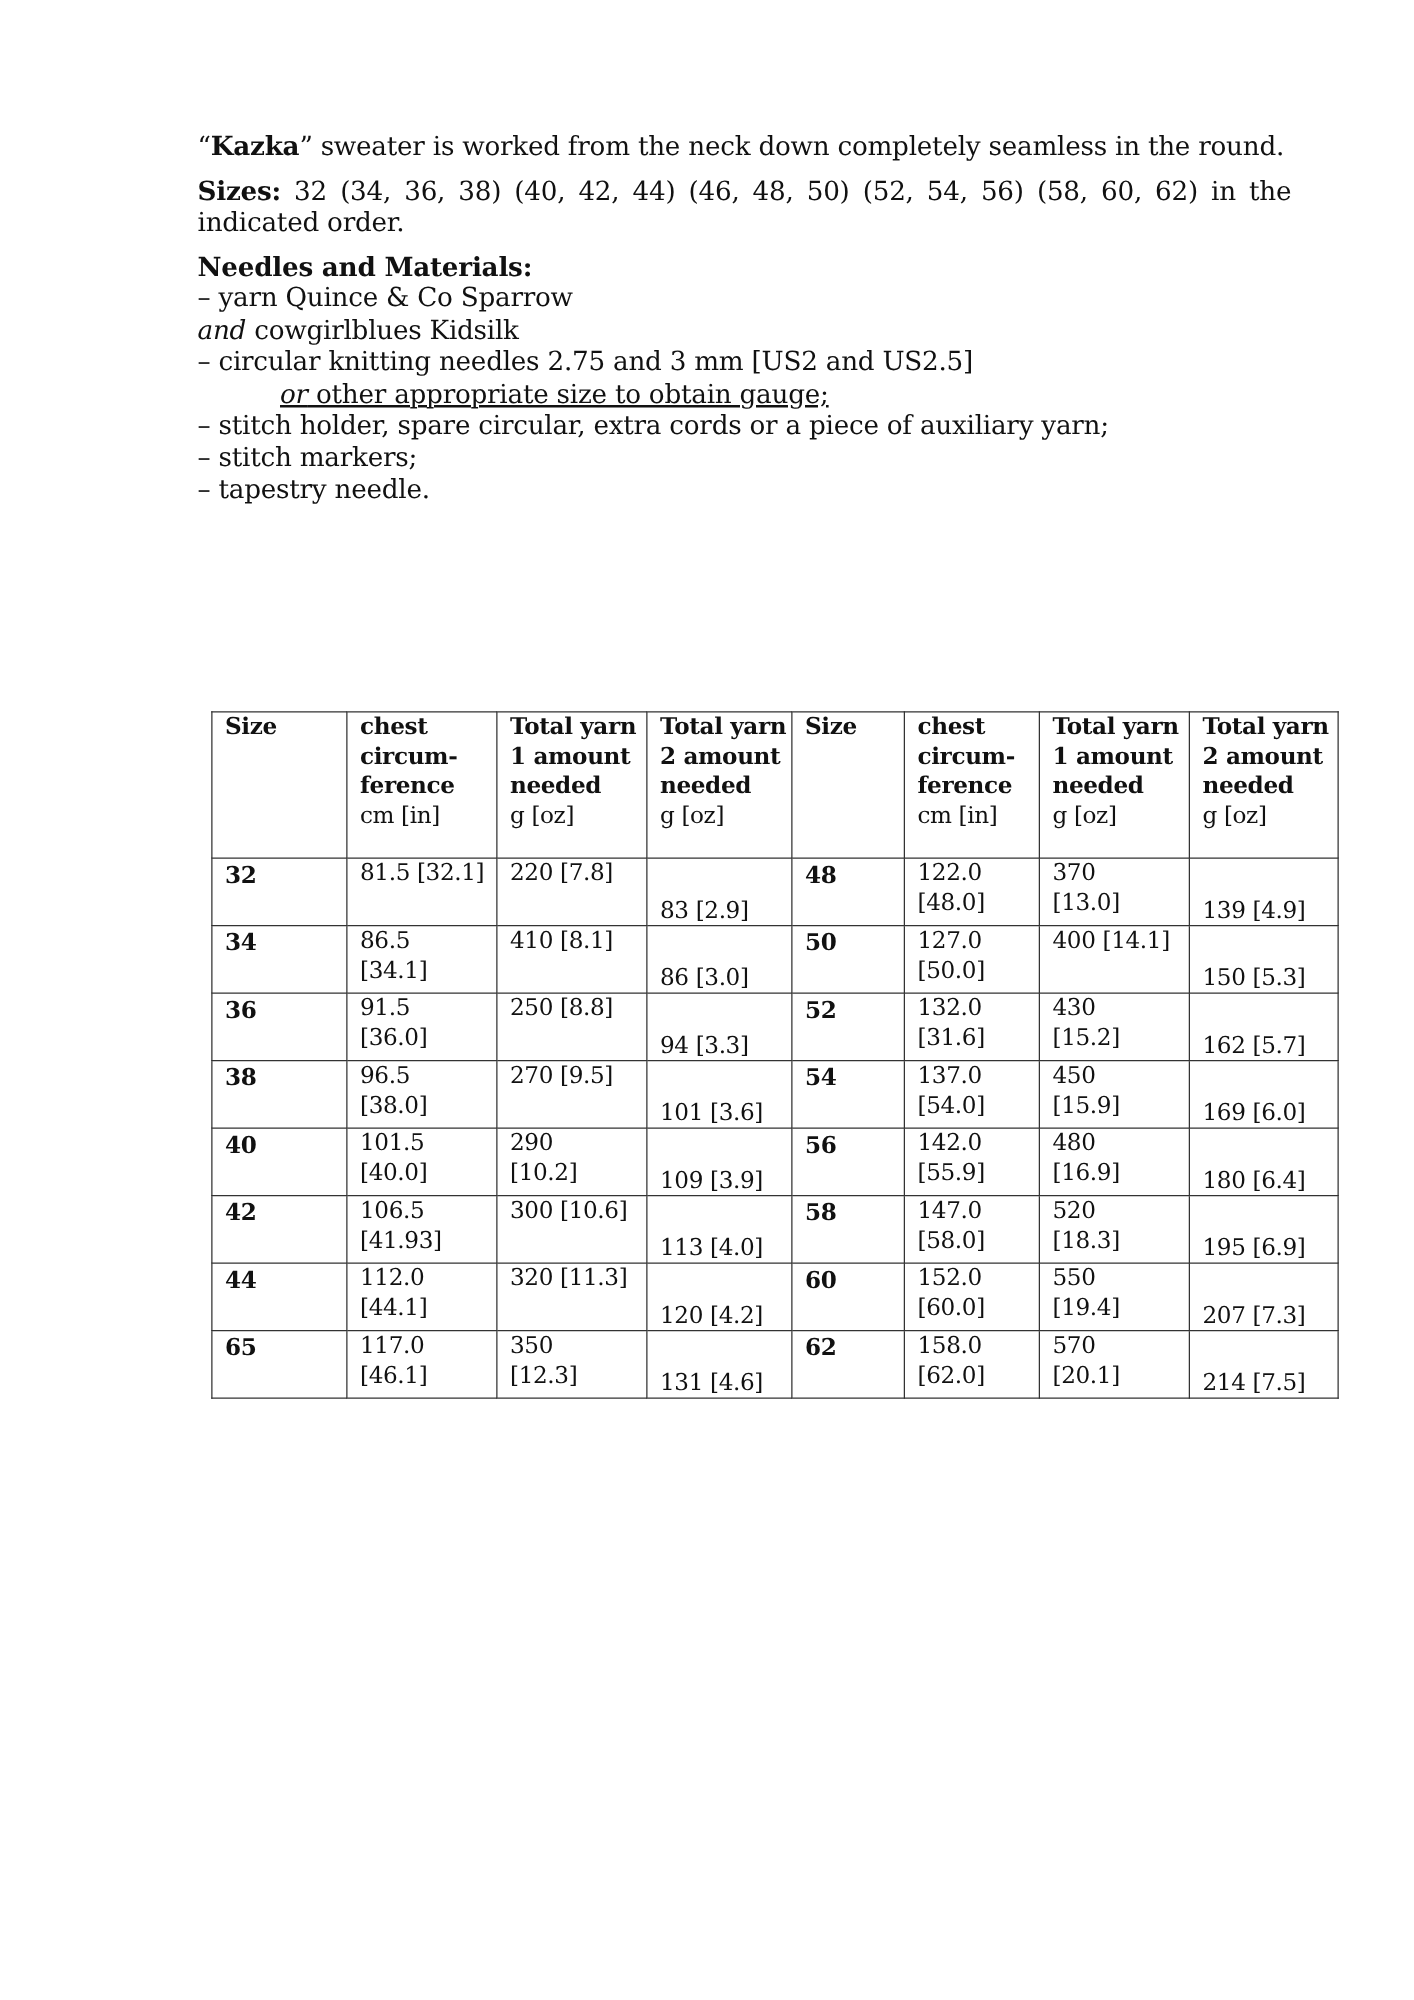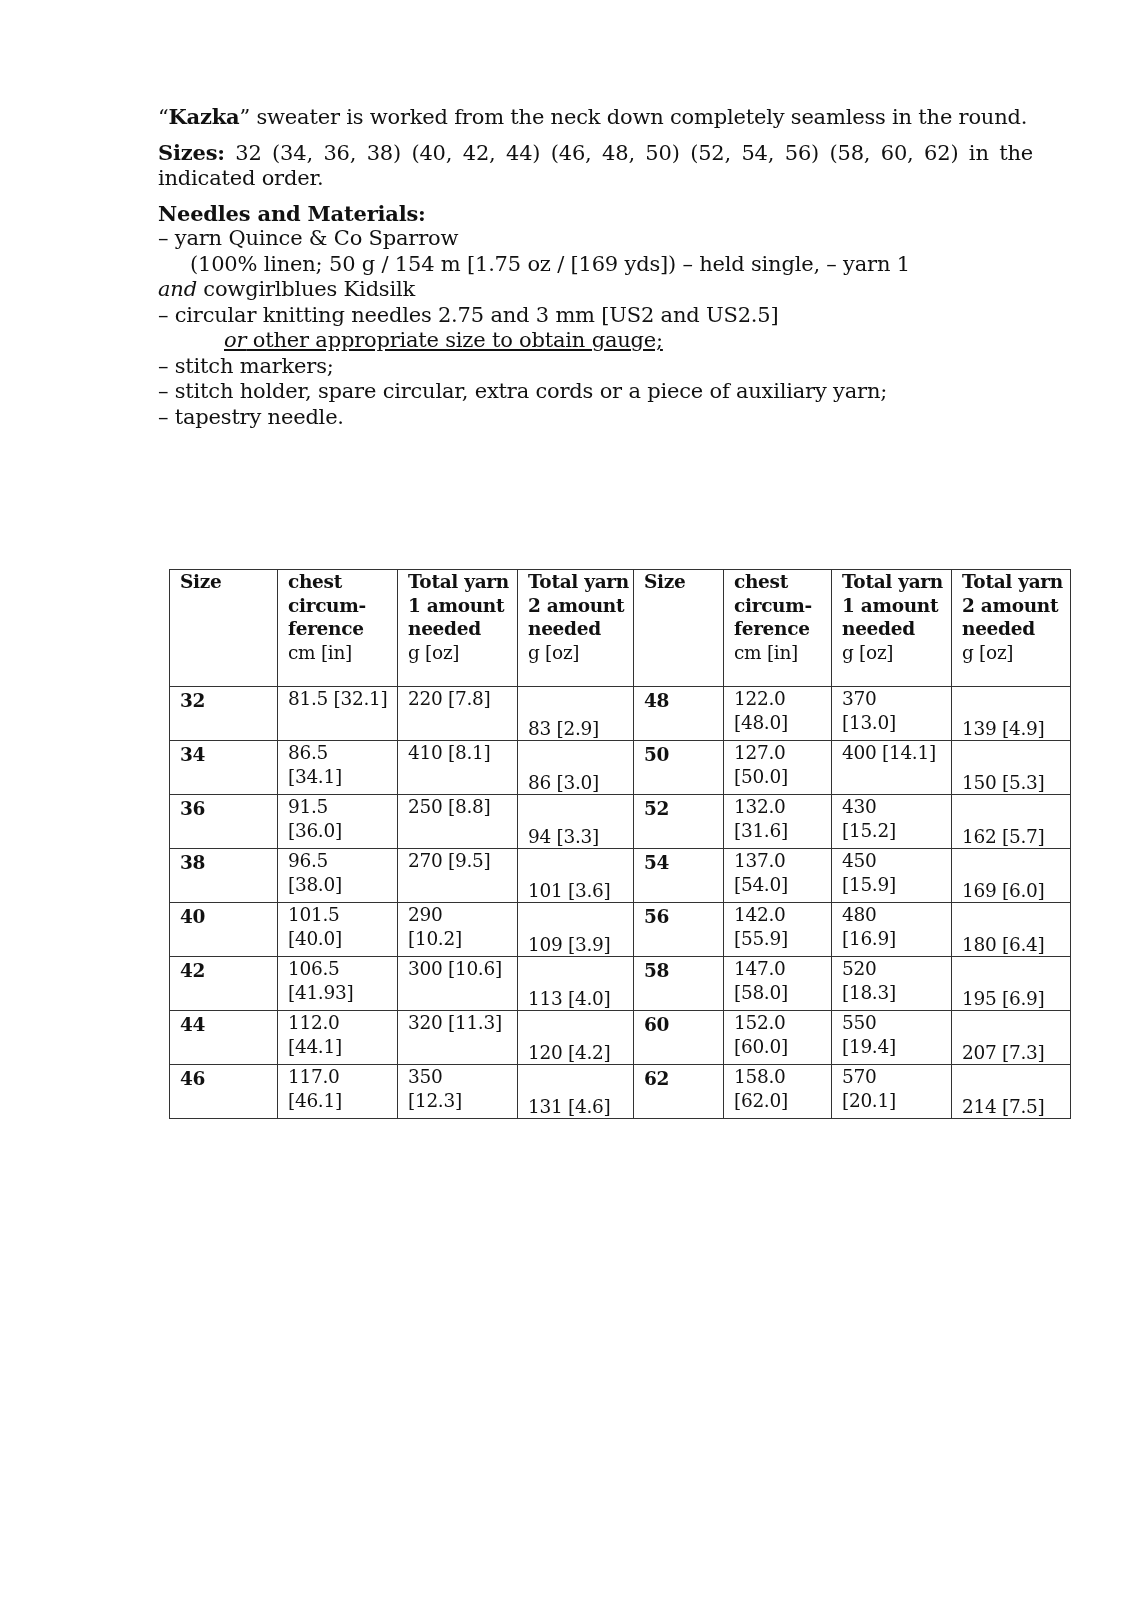--- a/index.html
+++ b/index.html
@@ -28,26 +28,25 @@
 </head>
 <body>
 
 <div class="page">
   <p class="p"><span>“</span><span class="b">Kazka</span><span>” sweater is worked from the neck down completely seamless in the round.</span></p>
   <div class="gap"></div>
   <p class="p justify"><span class="b">Sizes:</span><span> 32 (34, 36, 38) (40, 42, 44) (46, 48, 50) (52, 54, 56) (58, 60, 62) in the indicated order.</span></p>
   <div class="gap"></div>
   <p class="p b">Needles and Materials:</p>
   <p class="p">– yarn Quince &amp; Co Sparrow</p>
-  <p class="p ind1">(100% linen; 50 g / 154 m [1.75 oz / [169 yds]) – held single, – yarn 1</p>
   <p class="p"><span class="i">and</span><span> cowgirlblues Kidsilk</span></p>
   <p class="p">– circular knitting needles 2.75 and 3 mm [US2 and US2.5]</p>
   <p class="p ind2"><span class="i">or</span><span> other appropriate size to obtain gauge;</span></p>
+  <p class="p">– stitch holder, spare circular, extra cords or a piece of auxiliary yarn;</p>
   <p class="p">– stitch markers;</p>
-  <p class="p">– stitch holder, spare circular, extra cords or a piece of auxiliary yarn;</p>
   <p class="p">– tapestry needle.</p>
 </div>
 
 <table class="sizes">
   <colgroup>
     <col style="width:108px">
       <col style="width:120px">
       <col style="width:120px">
       <col style="width:116px">
     <col style="width:90px">
@@ -273,21 +272,21 @@
         <td>
           <span class="cell-line">550</span>
           <span class="cell-line">[19.4]</span>
         </td>
         <td class="y2">
           <span class="cell-line">207 [7.3]</span>
         </td>
       </tr>
       <tr>
         <td class="sz">
-          <span class="cell-line">46</span>
+          <span class="cell-line">65</span>
         </td>
         <td>
           <span class="cell-line">117.0</span>
           <span class="cell-line">[46.1]</span>
         </td>
         <td>
           <span class="cell-line">350</span>
           <span class="cell-line">[12.3]</span>
         </td>
         <td class="y2">

